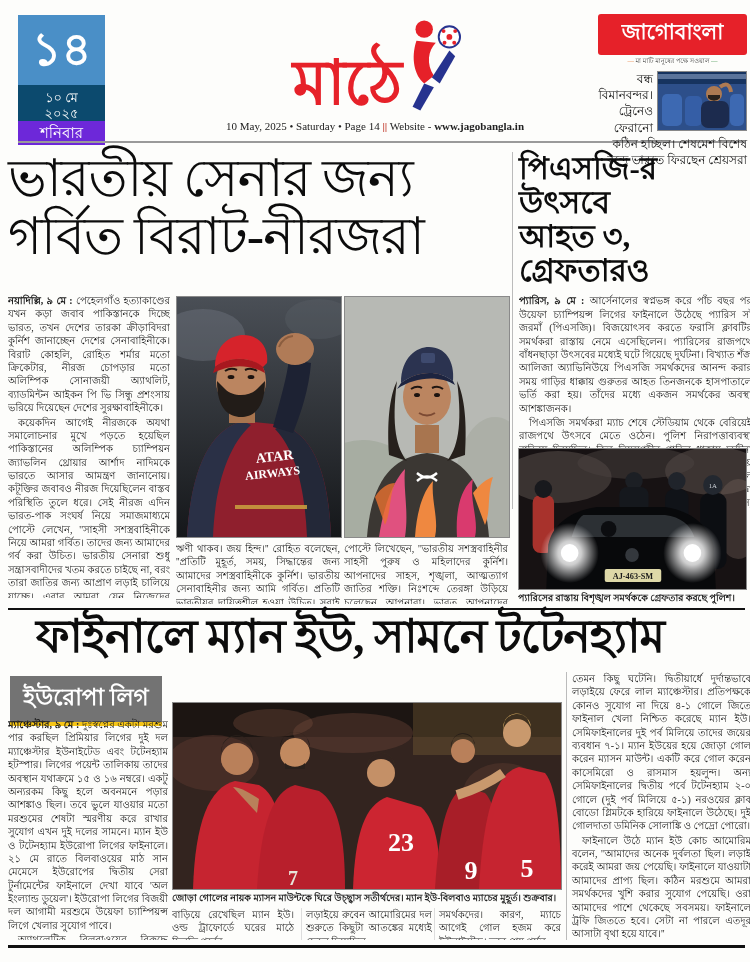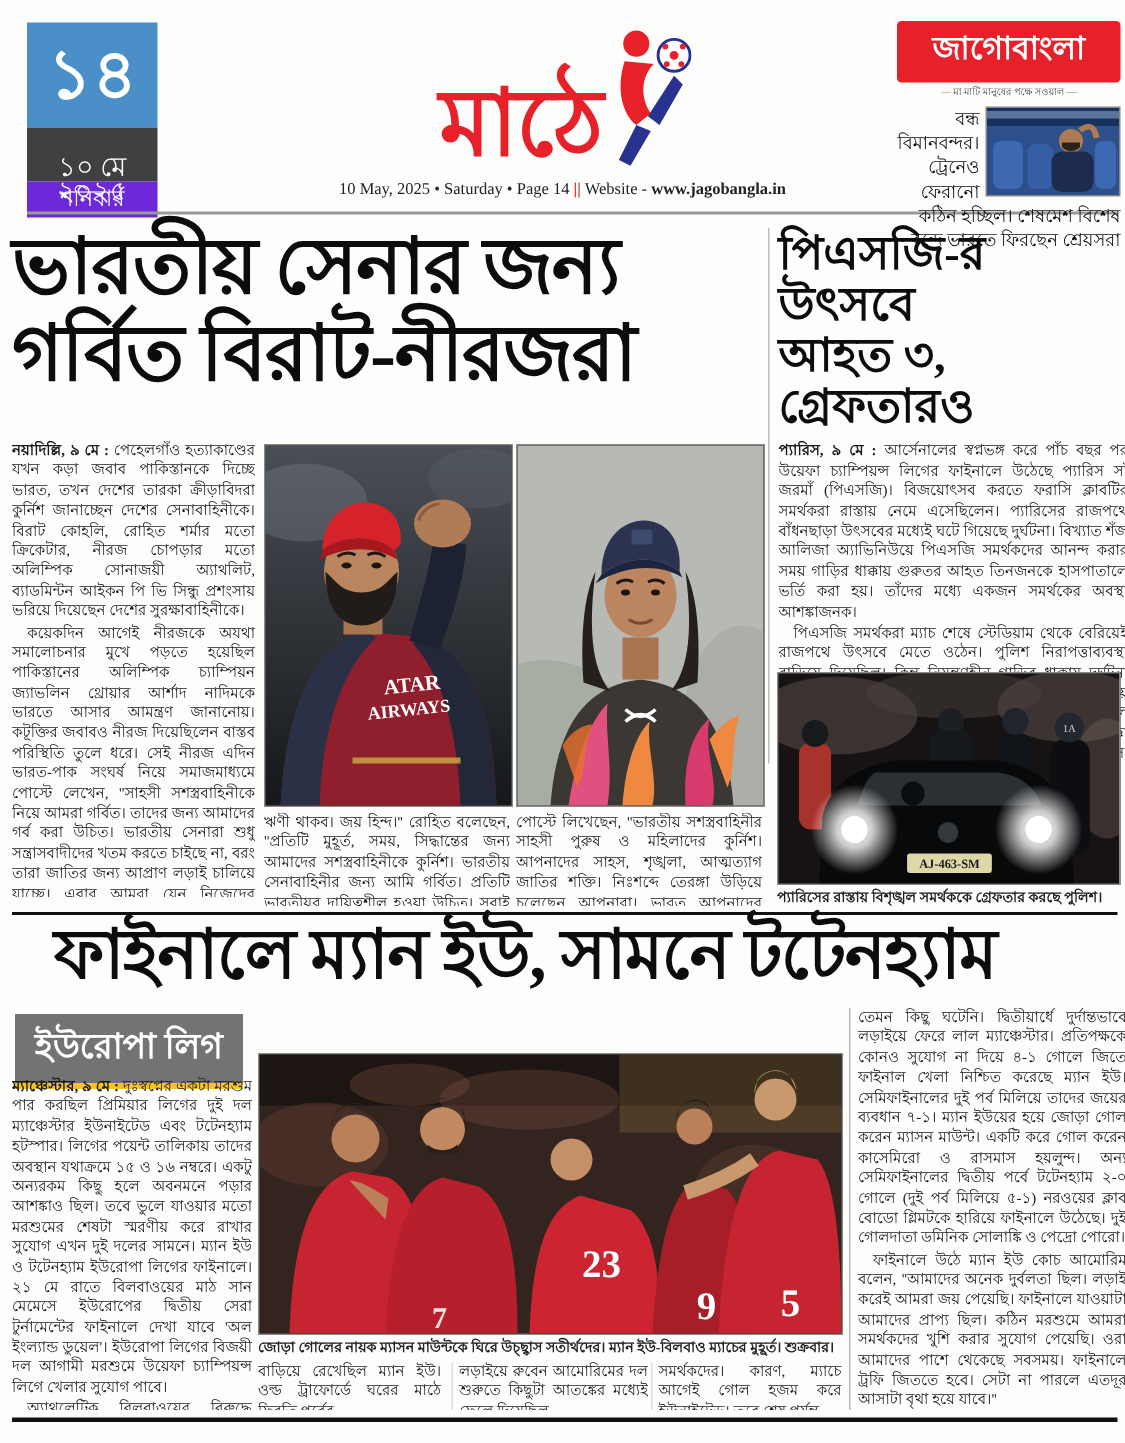--- a/index.html
+++ b/index.html
@@ -2,41 +2,41 @@
 <html><head>
 <meta charset="utf-8">
 <style>
   html,body{margin:0;padding:0;}
   body{width:750px;height:962px;position:relative;background:#fdfdfb;overflow:hidden;
        font-family:"Liberation Serif","DejaVu Serif",serif;color:#191919;}
   .abs{position:absolute;}
   
   .datebox{left:18px;top:15px;width:87px;height:130px;text-align:center;color:#fff;}
   .db-num{height:70px;background:#4a8fc7;font-size:46px;line-height:70px;font-weight:bold;}
-  .db-date{height:36px;background:#404040;font-size:18px;line-height:16px;padding-top:18px;box-sizing:border-box;}
+  .db-date{height:36px;background:#0c4a6e;font-size:13px;line-height:16px;padding-top:5px;box-sizing:border-box;}
   .db-day{height:24px;background:#6d28d9;font-size:15px;line-height:24px;}
   .masthead{left:150px;top:6px;width:450px;text-align:center;}
   .mast-row{display:flex;align-items:flex-end;justify-content:center;gap:2px;height:108px;}
   .mast-word{font-size:62px;font-weight:bold;line-height:1;letter-spacing:-1px;}
   .mast-red{color:#e62129;}
   .mast-blue{color:#27338f;}
   .mast-icon{width:62px;height:100px;margin:0 -4px;}
   .dateline{left:150px;top:120px;width:450px;text-align:center;font-size:11px;color:#222;}
   .dateline .sep{color:#c0392b;font-weight:bold;}
   .dateline .site{font-weight:bold;}
   .hdr-rule{left:18px;top:141px;width:727px;border-top:2px solid #9a9a9a;}
   .brand{left:598px;top:14px;width:149px;}
   .brand-logo{background:#e62129;color:#fff;font-weight:bold;font-size:21px;text-align:center;
               padding:2px 4px 4px;border-radius:3px;}
   .brand-tag{font-size:6.5px;text-align:center;color:#444;margin-top:1px;}
   .brand-tag .dash-o{color:#e8732a;} .brand-tag .dash-g{color:#2e8b3a;}
   .brand-teaser{margin-top:4px;font-size:12px;line-height:1.35;text-align:right;color:#111;}
   .train-pic{float:right;width:88px;height:58px;margin:0 0 2px 4px;border:1px solid #888;}
   
-  .lead-headline{left:8px;top:150px;width:500px;font-size:52px;font-weight:bold;line-height:1.12;
+  .lead-headline{left:8px;top:150px;width:500px;font-size:52px;font-weight:normal;line-height:1.12;
                  color:#0c0c0c;letter-spacing:-1px;}
   .body-text{font-size:10px;line-height:1.34;text-align:justify;overflow:hidden;}
   .body-text p{margin:0 0 1px;}
   .body-text p.ind{text-indent:10px;}
   .lead-col1{left:8px;top:294px;width:162px;height:304px;}
   .photo-frame{border:1px solid #8a8a8a;background:#222;}
   .photo-kohli{left:176px;top:296px;width:164px;height:240px;}
   .photo-neeraj{left:344px;top:296px;width:164px;height:240px;}
   .photo-frame svg{display:block;width:100%;height:100%;}
   .lead-col2{left:176px;top:542px;width:164px;height:62px;}

